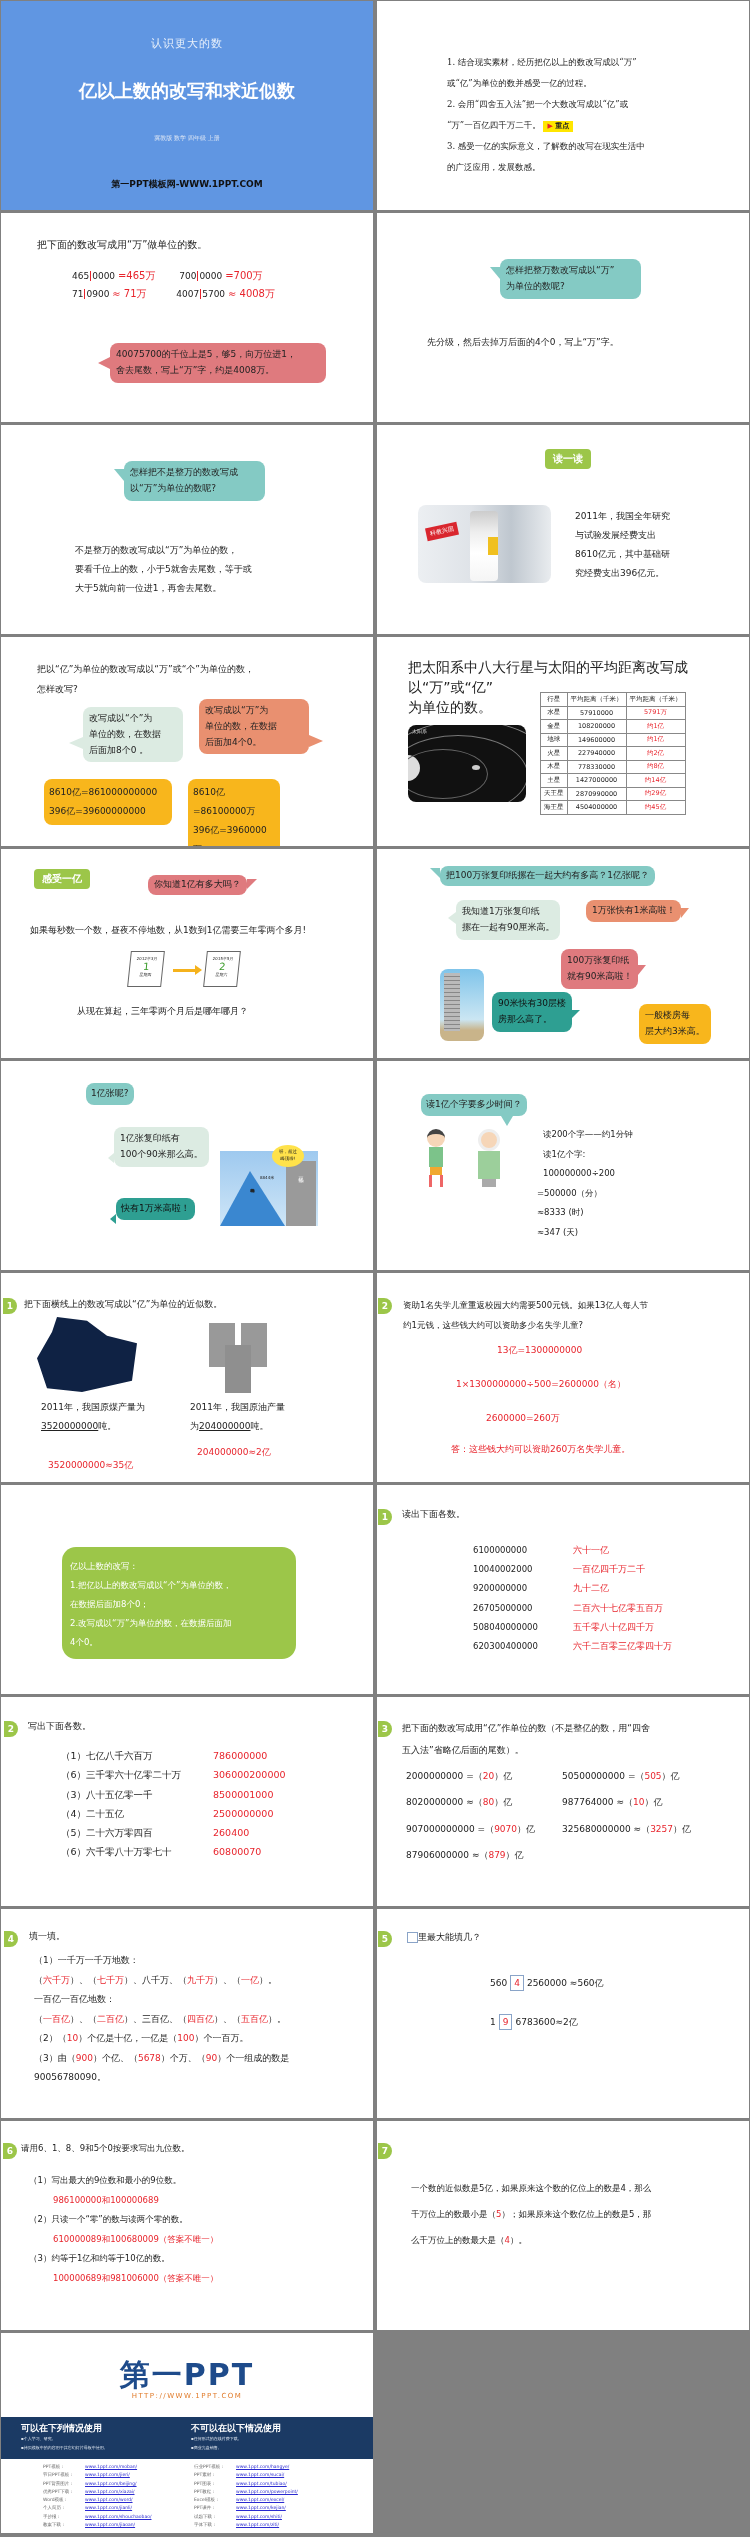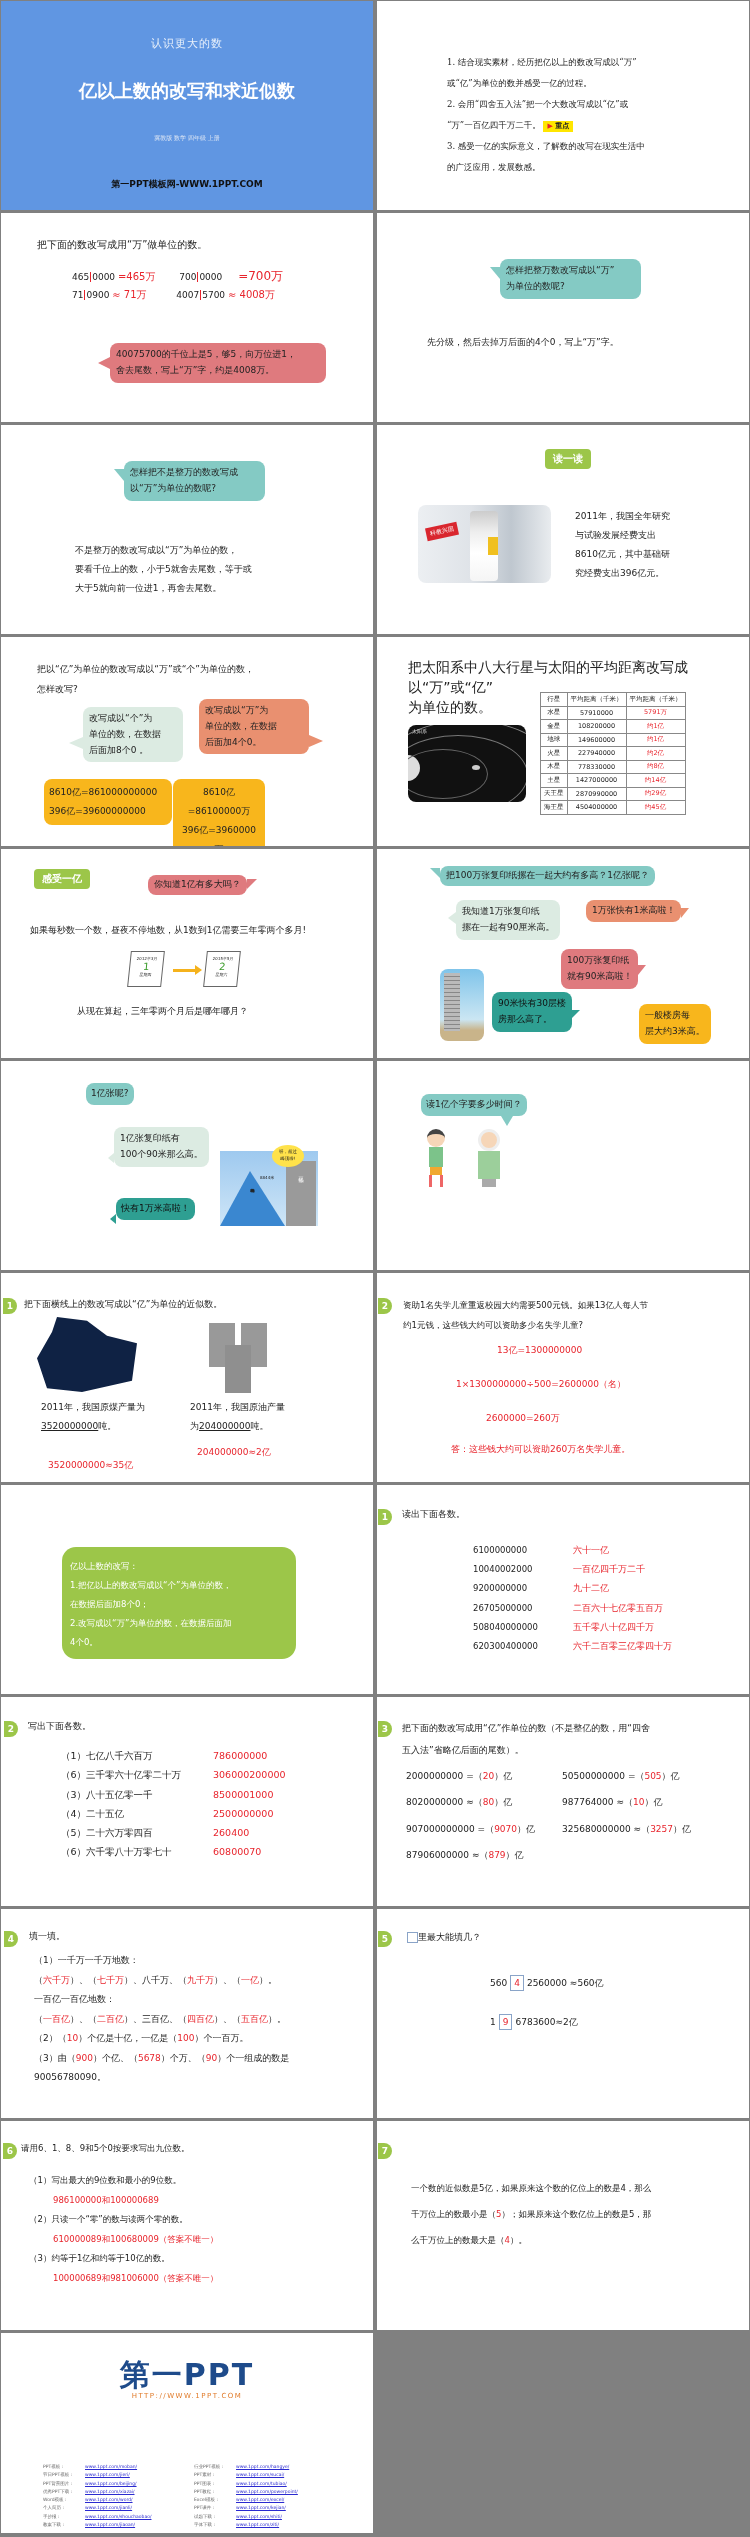--- a/index.html
+++ b/index.html
@@ -52,21 +52,21 @@
   </div>
 
   <div class="slide c0" style="top:213px;">
     <div class="txt" style="left:36px;top:24px;font-size:10px;">把下面的数改写成用“万”做单位的数。</div>
     <div style="position:absolute;left:71px;top:54px;font-size:9px;line-height:18px;">
       <div style="white-space:nowrap;">
         <span>465</span><span style="border-left:1px solid #e8242c;margin-left:1px;padding-left:1px;">0000</span>
         <span class="red" style="font-size:10px;">=465万</span>
         <span style="display:inline-block;width:18px;"></span>
         <span>700</span><span style="border-left:1px solid #e8242c;margin-left:1px;padding-left:1px;">0000</span>
-        <span class="red" style="font-size:12px;margin-left:13px;">=700万</span>
+        <span class="red" style="font-size:10px;">=700万</span>
       </div>
       <div style="white-space:nowrap;">
         <span>71</span><span style="border-left:1px solid #e8242c;margin-left:1px;padding-left:1px;">0900</span>
         <span class="red" style="font-size:10px;">≈ 71万</span>
         <span style="display:inline-block;width:24px;"></span>
         <span>4007</span><span style="border-left:1px solid #e8242c;margin-left:1px;padding-left:1px;">5700</span>
         <span class="red" style="font-size:10px;">≈ 4008万</span>
       </div>
     </div>
     <div class="bubble rose" style="left:109px;top:130px;width:216px;">
@@ -127,21 +127,21 @@
     <div class="bubble salmon" style="left:198px;top:62px;width:110px;">
       <span class="tail" style="right:-14px;top:36px;border-left:14px solid #e99070;border-top:6px solid transparent;border-bottom:6px solid transparent;"></span>
       <div>改写成以“万”为</div>
       <div>单位的数，在数据</div>
       <div>后面加4个0。</div>
     </div>
     <div class="bubble amber" style="left:43px;top:142px;width:128px;line-height:19px;padding:4px 5px;">
       <div>8610亿=861000000000</div>
       <div>396亿=39600000000</div>
     </div>
-    <div class="bubble amber" style="left:172px;top:142px;width:92px;line-height:19px;padding:4px 5px;text-align:center;">
+    <div class="bubble amber" style="left:187px;top:142px;width:92px;line-height:19px;padding:4px 5px;">
       <div>8610亿=86100000万</div>
       <div>396亿=3960000万</div>
     </div>
   </div>
 
   <div class="slide c1" style="top:637px;">
     <div style="position:absolute;left:31px;top:20px;font-size:14px;line-height:20px;">
       <div>把太阳系中八大行星与太阳的平均距离改写成以“万”或“亿”</div>
       <div>为单位的数。</div>
     </div>
@@ -294,20 +294,28 @@
     <div style="position:absolute;left:46px;top:68px;width:26px;height:65px;">
       <div style="width:18px;height:18px;border-radius:50%;background:#f6d6b8;border-top:5px solid #444;margin-left:4px;"></div>
       <div style="width:14px;height:20px;background:#7cc38a;margin-left:6px;"></div>
       <div style="width:12px;height:8px;background:#f0a830;margin-left:7px;"></div>
       <div style="width:14px;height:12px;border-left:3px solid #e66;border-right:3px solid #e66;margin-left:6px;"></div>
     </div>
     <div style="position:absolute;left:98px;top:68px;width:28px;height:62px;">
       <div style="width:22px;height:22px;border-radius:50%;background:#f6d6b8;border:3px solid #eee;margin-left:3px;"></div>
       <div style="width:22px;height:28px;background:#9ccf9b;margin-left:3px;"></div>
       <div style="width:14px;height:8px;background:#aaa;margin-left:7px;"></div>
+    </div>
+    <div style="position:absolute;left:160px;top:64px;font-size:8.5px;line-height:19.5px;">
+      <div style="padding-left:6px;">读200个字——约1分钟</div>
+      <div style="padding-left:6px;">读1亿个字:</div>
+      <div style="padding-left:6px;">100000000÷200</div>
+      <div>=500000（分）</div>
+      <div>≈8333 (时)</div>
+      <div>≈347 (天)</div>
     </div>
   </div>
 
   <div class="slide c0" style="top:1273px;">
     <div class="num-badge" style="left:2px;top:25px;">1</div>
     <div class="txt" style="left:23px;top:24px;">把下面横线上的数改写成以“亿”为单位的近似数。</div>
     <div style="position:absolute;left:36px;top:44px;width:100px;height:75px;background:#0f2244;clip-path:polygon(20% 0,50% 5%,70% 25%,100% 35%,95% 85%,45% 100%,10% 95%,0 55%,15% 20%);"></div>
     <div style="position:absolute;left:208px;top:50px;width:66px;height:70px;">
       <div style="position:absolute;left:0;top:0;width:26px;height:44px;background:#999;"></div>
       <div style="position:absolute;left:32px;top:0;width:26px;height:44px;background:#999;"></div>
@@ -451,20 +459,28 @@
     <div style="position:absolute;left:34px;top:54px;font-size:8.5px;line-height:26px;white-space:nowrap;">
       <div>一个数的近似数是5亿，如果原来这个数的亿位上的数是4，那么</div>
       <div><span>千万位上的数最小是（</span><span class="red">5</span><span>）；如果原来这个数亿位上的数是5，那</span></div>
       <div><span>么千万位上的数最大是（</span><span class="red">4</span><span>）。</span></div>
     </div>
   </div>
 
   <div class="slide c0" style="top:2333px;height:200px;">
     <div class="txt" style="left:0;width:372px;text-align:center;top:18px;font-size:30px;font-weight:bold;color:#1e4b8b;letter-spacing:2px;">第一PPT</div>
     <div class="txt" style="left:0;width:372px;text-align:center;top:58px;font-size:7px;color:#e07a28;letter-spacing:1.5px;">HTTP://WWW.1PPT.COM</div>
+    <div style="position:absolute;left:0;top:84px;width:372px;height:42px;background:#1b3a64;">
+      <div class="txt" style="left:20px;top:4px;font-size:9px;font-weight:bold;color:#fff;">可以在下列情况使用</div>
+      <div class="txt" style="left:20px;top:19px;font-size:4px;color:#dfe6ef;">▪个人学习、研究。</div>
+      <div class="txt" style="left:20px;top:28px;font-size:4px;color:#dfe6ef;">▪拷贝模板中的内容用于其它幻灯片母板中使用。</div>
+      <div class="txt" style="left:190px;top:4px;font-size:9px;font-weight:bold;color:#fff;">不可以在以下情况使用</div>
+      <div class="txt" style="left:190px;top:19px;font-size:4px;color:#dfe6ef;">▪任何形式的在线付费下载。</div>
+      <div class="txt" style="left:190px;top:28px;font-size:4px;color:#dfe6ef;">▪商业光盘销售。</div>
+    </div>
     <div style="position:absolute;left:42px;top:130px;font-size:4.5px;line-height:8.3px;color:#666;white-space:nowrap;">
       <div><span style="display:inline-block;width:42px;">PPT模板：</span><span class="link">www.1ppt.com/moban/</span></div>
       <div><span style="display:inline-block;width:42px;">节日PPT模板：</span><span class="link">www.1ppt.com/jieri/</span></div>
       <div><span style="display:inline-block;width:42px;">PPT背景图片：</span><span class="link">www.1ppt.com/beijing/</span></div>
       <div><span style="display:inline-block;width:42px;">优秀PPT下载：</span><span class="link">www.1ppt.com/xiazai/</span></div>
       <div><span style="display:inline-block;width:42px;">Word模板：</span><span class="link">www.1ppt.com/word/</span></div>
       <div><span style="display:inline-block;width:42px;">个人简历：</span><span class="link">www.1ppt.com/jianli/</span></div>
       <div><span style="display:inline-block;width:42px;">手抄报：</span><span class="link">www.1ppt.com/shouchaobao/</span></div>
       <div><span style="display:inline-block;width:42px;">教案下载：</span><span class="link">www.1ppt.com/jiaoan/</span></div>
     </div>

